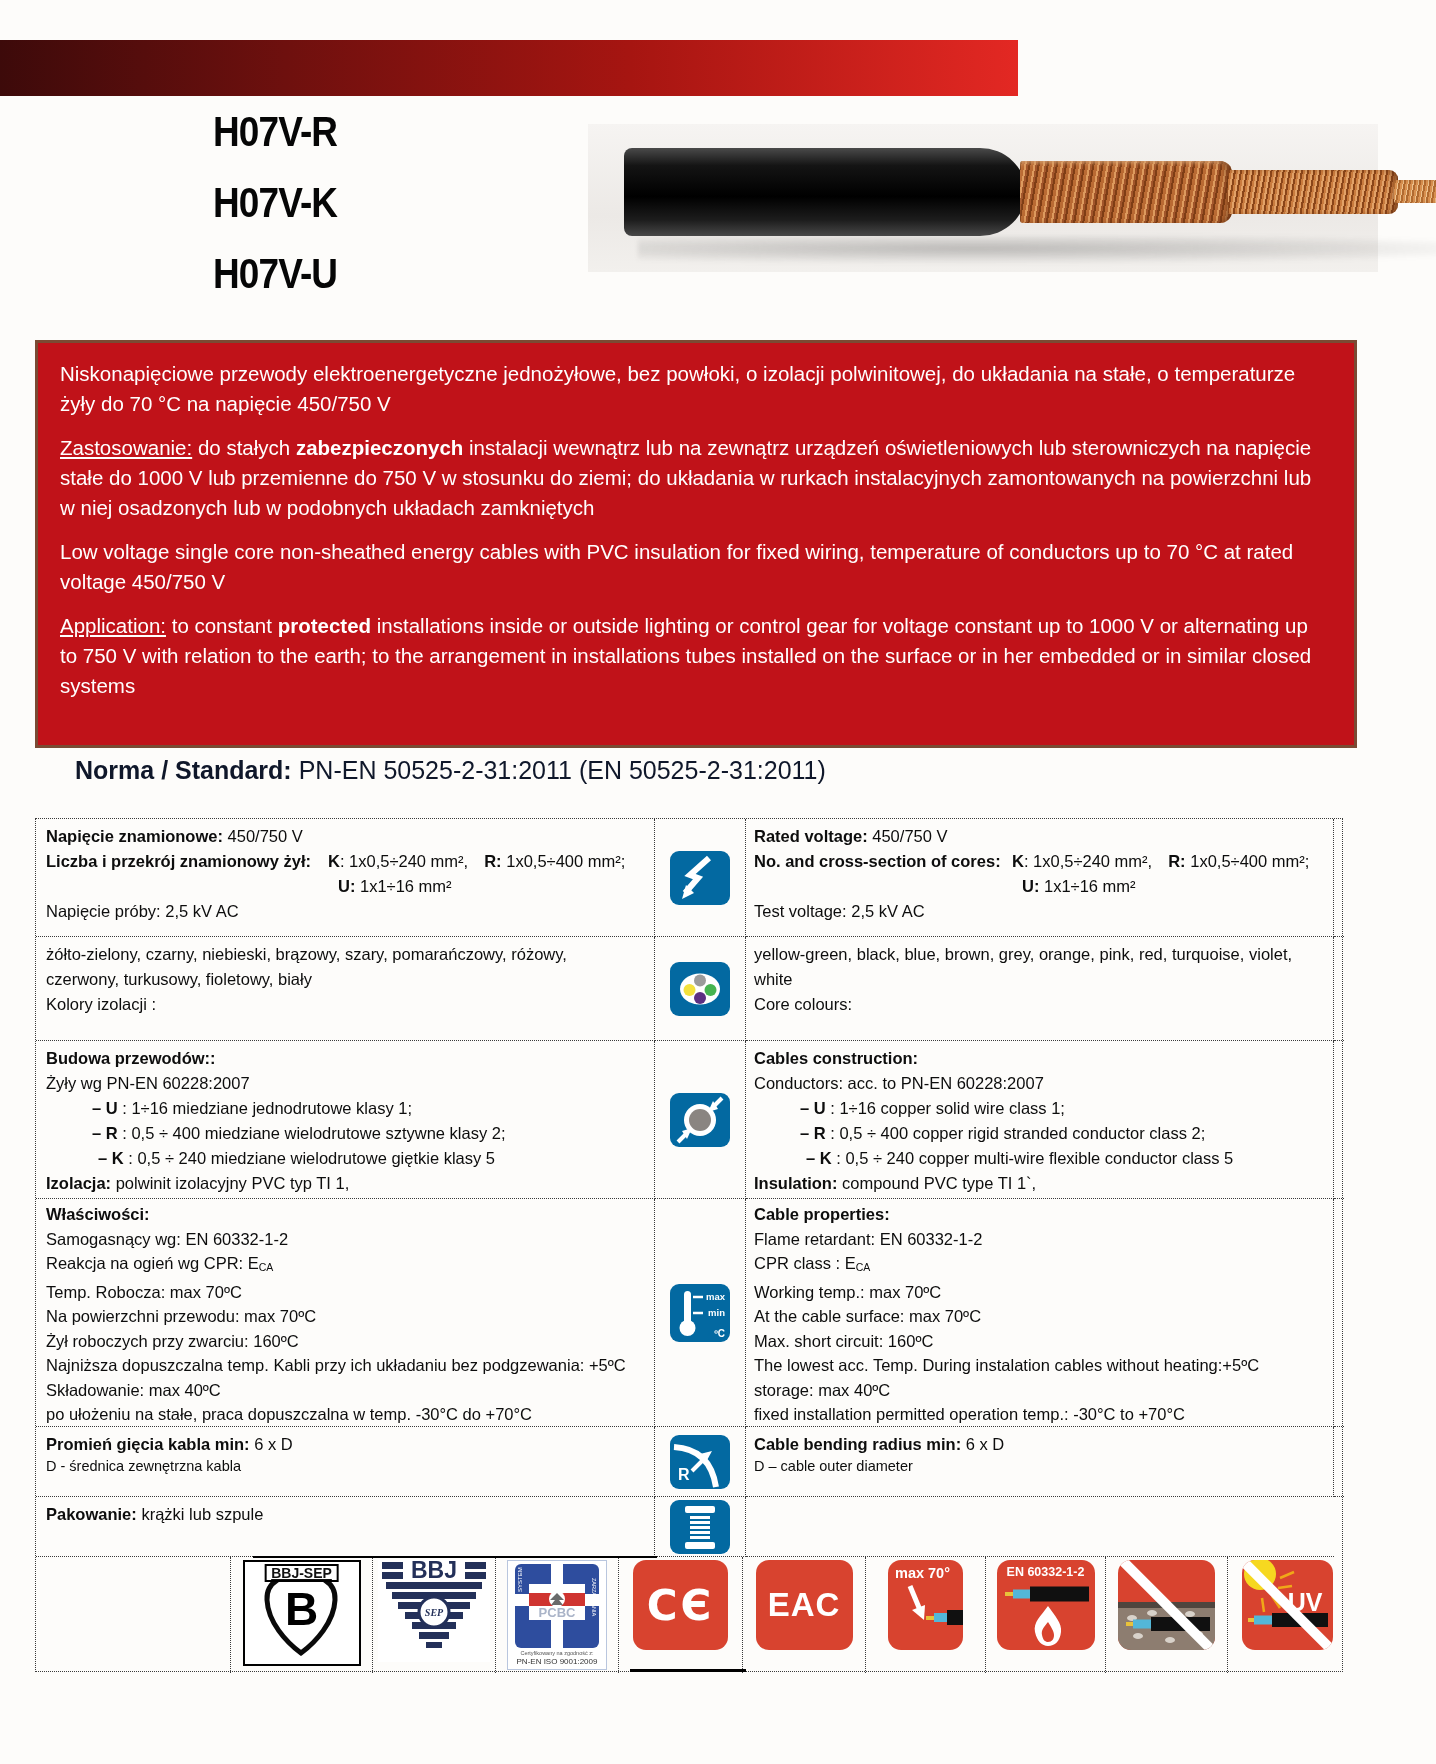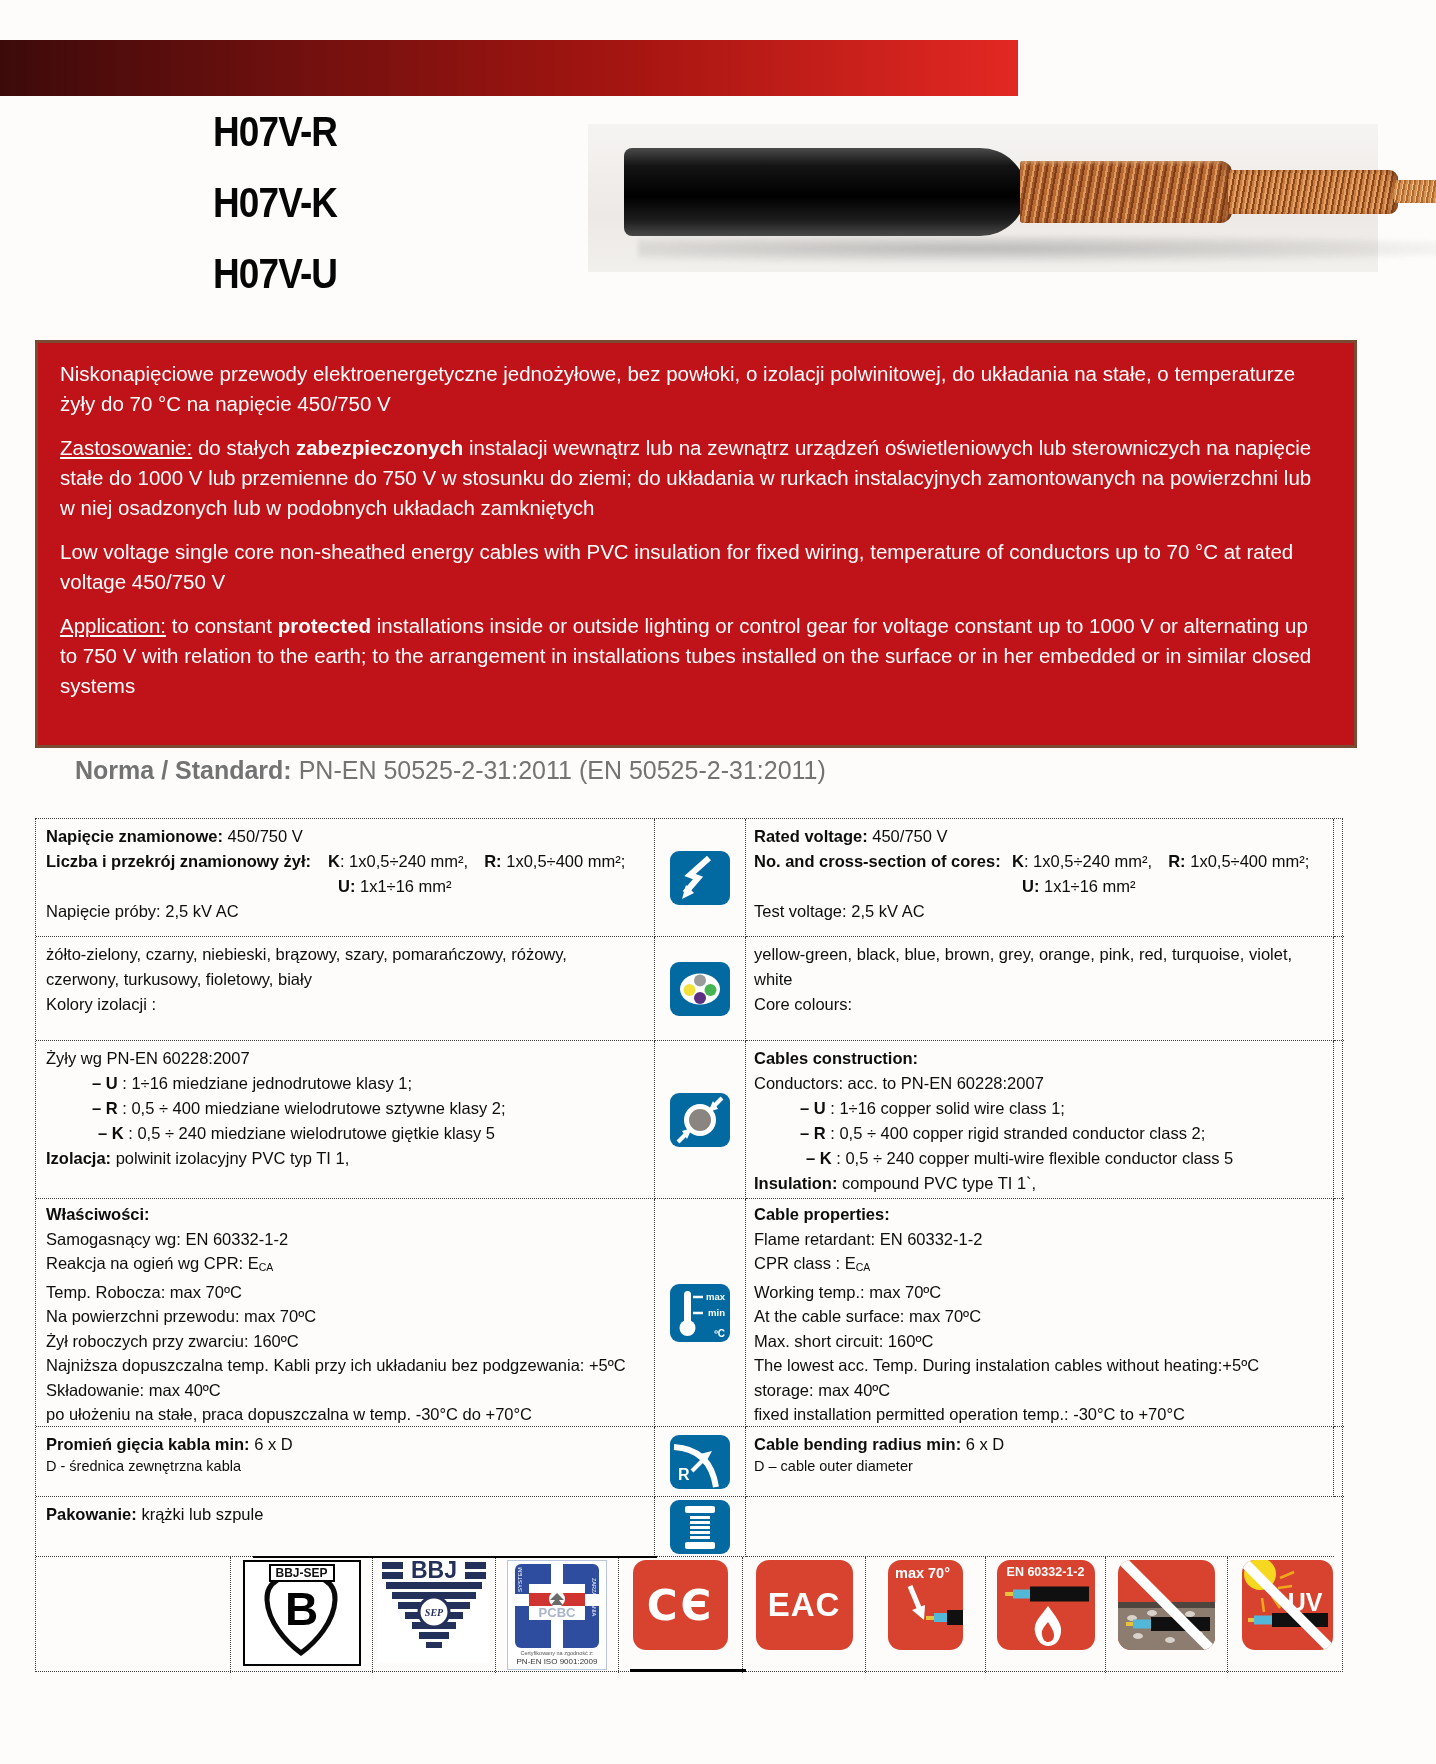--- a/index.html
+++ b/index.html
@@ -36,21 +36,21 @@
 
   
   .descbox{position:absolute;left:35px;top:340px;width:1322px;height:408px;box-sizing:border-box;
     background:#c01219;border:3px solid #7a4a33;color:#fff;padding:16px 30px 10px 22px;
     font-size:20.5px;line-height:30px;}
   .descbox p{margin:0 0 14px 0;}
   .b{font-weight:700;}
   .ul{text-decoration:underline;}
 
   
-  .standard{position:absolute;left:75px;top:756px;font-size:25px;color:#737373;}
+  .standard{position:absolute;left:75px;top:756px;font-size:25px;color:#0f172a;}
 
   
   .spec{position:absolute;left:35px;top:818px;width:1308px;height:854px;box-sizing:border-box;
     border:1.5px dotted #3a3a3a;display:grid;
     grid-template-columns:619px 91px 588px 10px;
     grid-template-rows:118px 104px 158px 228px 70px 60px 116px;}
   .cell{box-sizing:border-box;padding:5px 10px;font-size:16.5px;line-height:25px;color:#0d0d0d;
     border-bottom:1.5px dotted #3a3a3a;overflow:hidden;}
   .cr{border-right:1.5px dotted #3a3a3a;}
   .sp{border-bottom:1.5px dotted #3a3a3a;}
@@ -80,21 +80,21 @@
   .logos{grid-column:1/5;display:flex;align-items:flex-start;box-sizing:border-box;}
   .lspacer{width:195px;height:100%;border-right:1.5px dotted #3a3a3a;box-sizing:border-box;flex:none;}
   .lcell{height:100%;border-right:1.5px dotted #3a3a3a;box-sizing:border-box;flex:none;
     display:flex;justify-content:center;align-items:flex-start;padding-top:3px;}
   .lcell:last-child{border-right:none;}
   .redtile{position:relative;background:#d8432f;border-radius:13px;overflow:hidden;color:#fff;}
 
   
   .t-bmark{position:relative;width:118px;height:106px;background:#fff;border:2.5px solid #000;box-sizing:border-box;}
   .bmark-label{position:absolute;left:50%;top:2px;transform:translateX(-50%);border:2px solid #000;
-    background:#fff;font-size:12px;font-weight:700;padding:0 5px;line-height:14px;z-index:2;white-space:nowrap;}
+    background:#fff;font-size:14px;font-weight:700;padding:0 5px;line-height:14px;z-index:2;white-space:nowrap;text-decoration:underline;}
   .bmark-b{position:absolute;left:50%;top:46%;transform:translate(-50%,-50%);font-size:46px;font-weight:700;color:#000;}
 
   
   .t-bbj{position:relative;width:112px;height:102px;background:#fff;}
 
   
   .t-pcbc{position:relative;width:100px;height:110px;background:#fff;border:1px solid #b9c6de;box-sizing:border-box;
     display:flex;flex-direction:column;align-items:center;padding-top:3px;}
   .pcbc-cap1{font-size:5.5px;color:#555;line-height:7px;margin-top:2px;}
   .pcbc-cap2{font-size:8px;color:#333;line-height:9px;}
@@ -198,20 +198,21 @@
         </svg>
       </div>
     </div>
     <div class="cell cr encell">
       <div>yellow-green, black, blue, brown, grey, orange, pink, red, turquoise, violet, white</div>
       <div>Core colours:</div>
     </div>
     <div class="sp"></div>
 
     <div class="cell cr">
+      <div class="b">Budowa przewodów::</div>
       <div>Żyły wg PN-EN 60228:2007</div>
       <div class="ln lind"><span class="b">– U</span><span> : 1÷16 miedziane jednodrutowe klasy 1;</span></div>
       <div class="ln lind"><span class="b">– R</span><span> : 0,5 ÷ 400 miedziane wielodrutowe sztywne klasy 2;</span></div>
       <div class="ln lind2"><span class="b">– K</span><span> : 0,5 ÷ 240 miedziane wielodrutowe giętkie klasy 5</span></div>
       <div class="ln"><span class="b">Izolacja:</span><span> polwinit izolacyjny PVC typ TI 1,</span></div>
     </div>
     <div class="cell cr iconcell">
       <div class="sicon">
         <svg width="60" height="54" viewBox="0 0 60 54">
           <circle cx="30" cy="27" r="16" fill="#fff"></circle>

